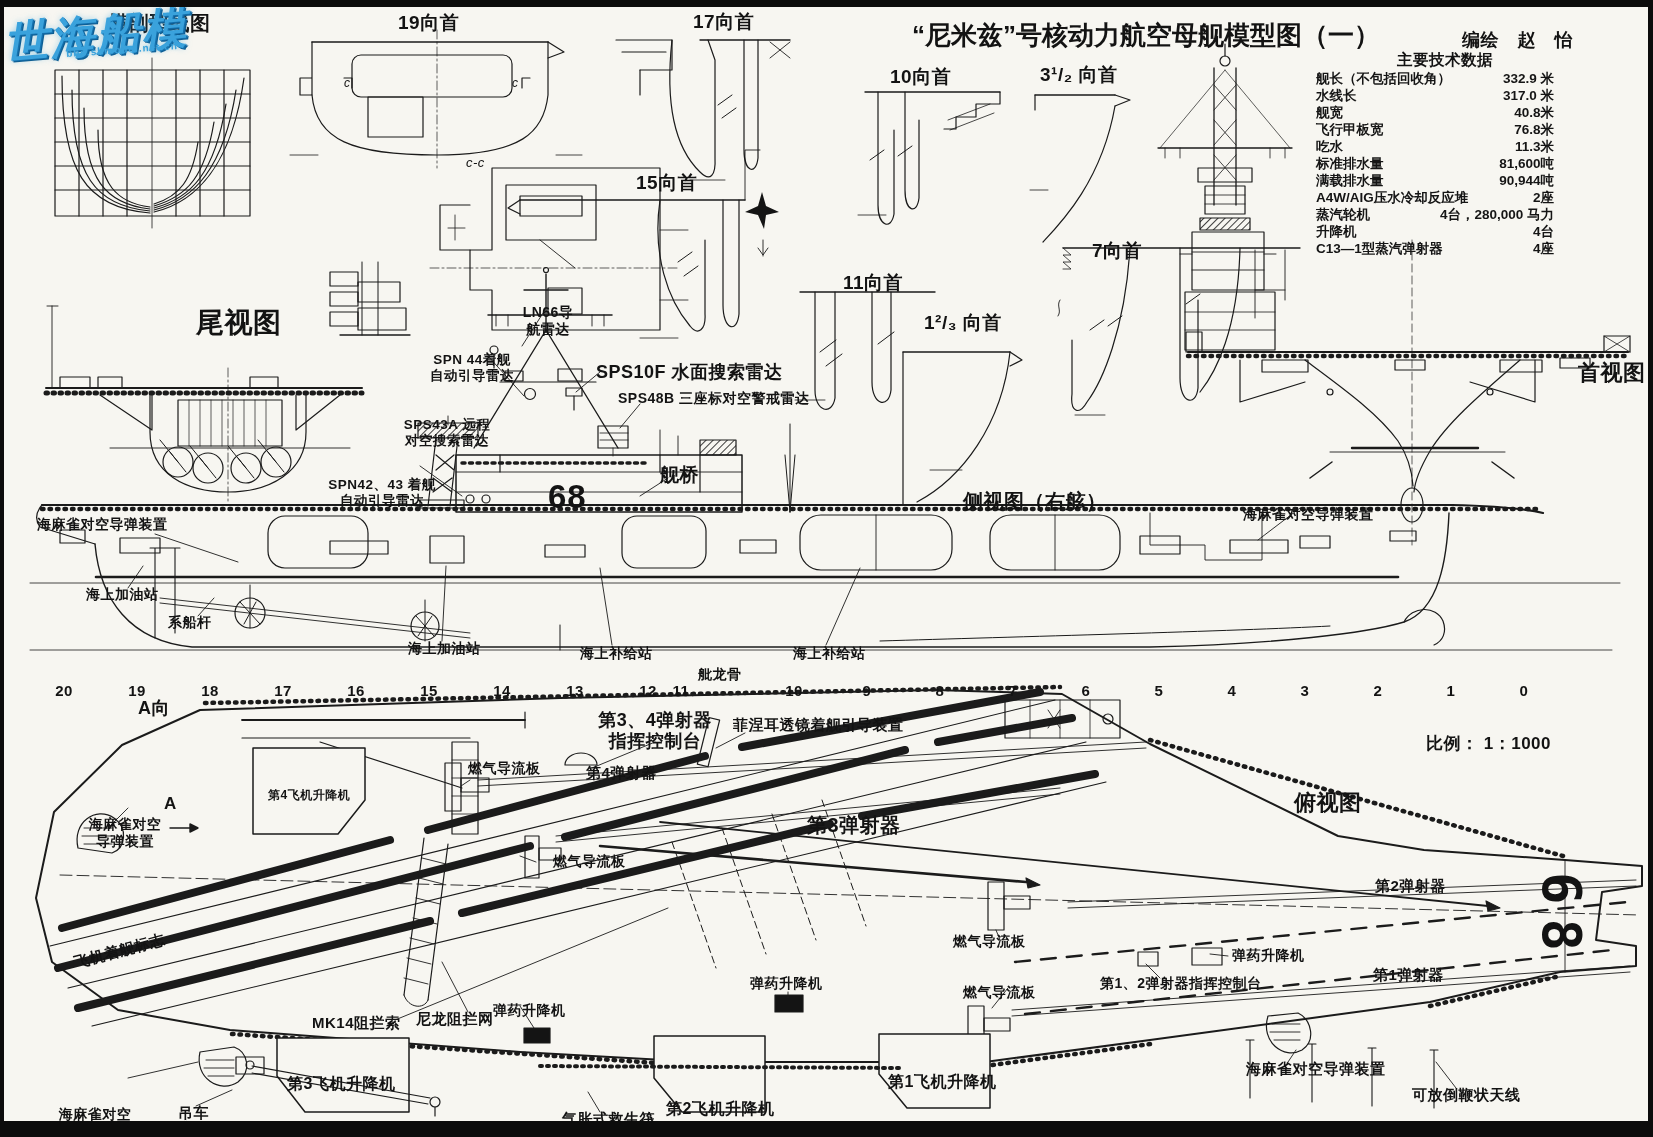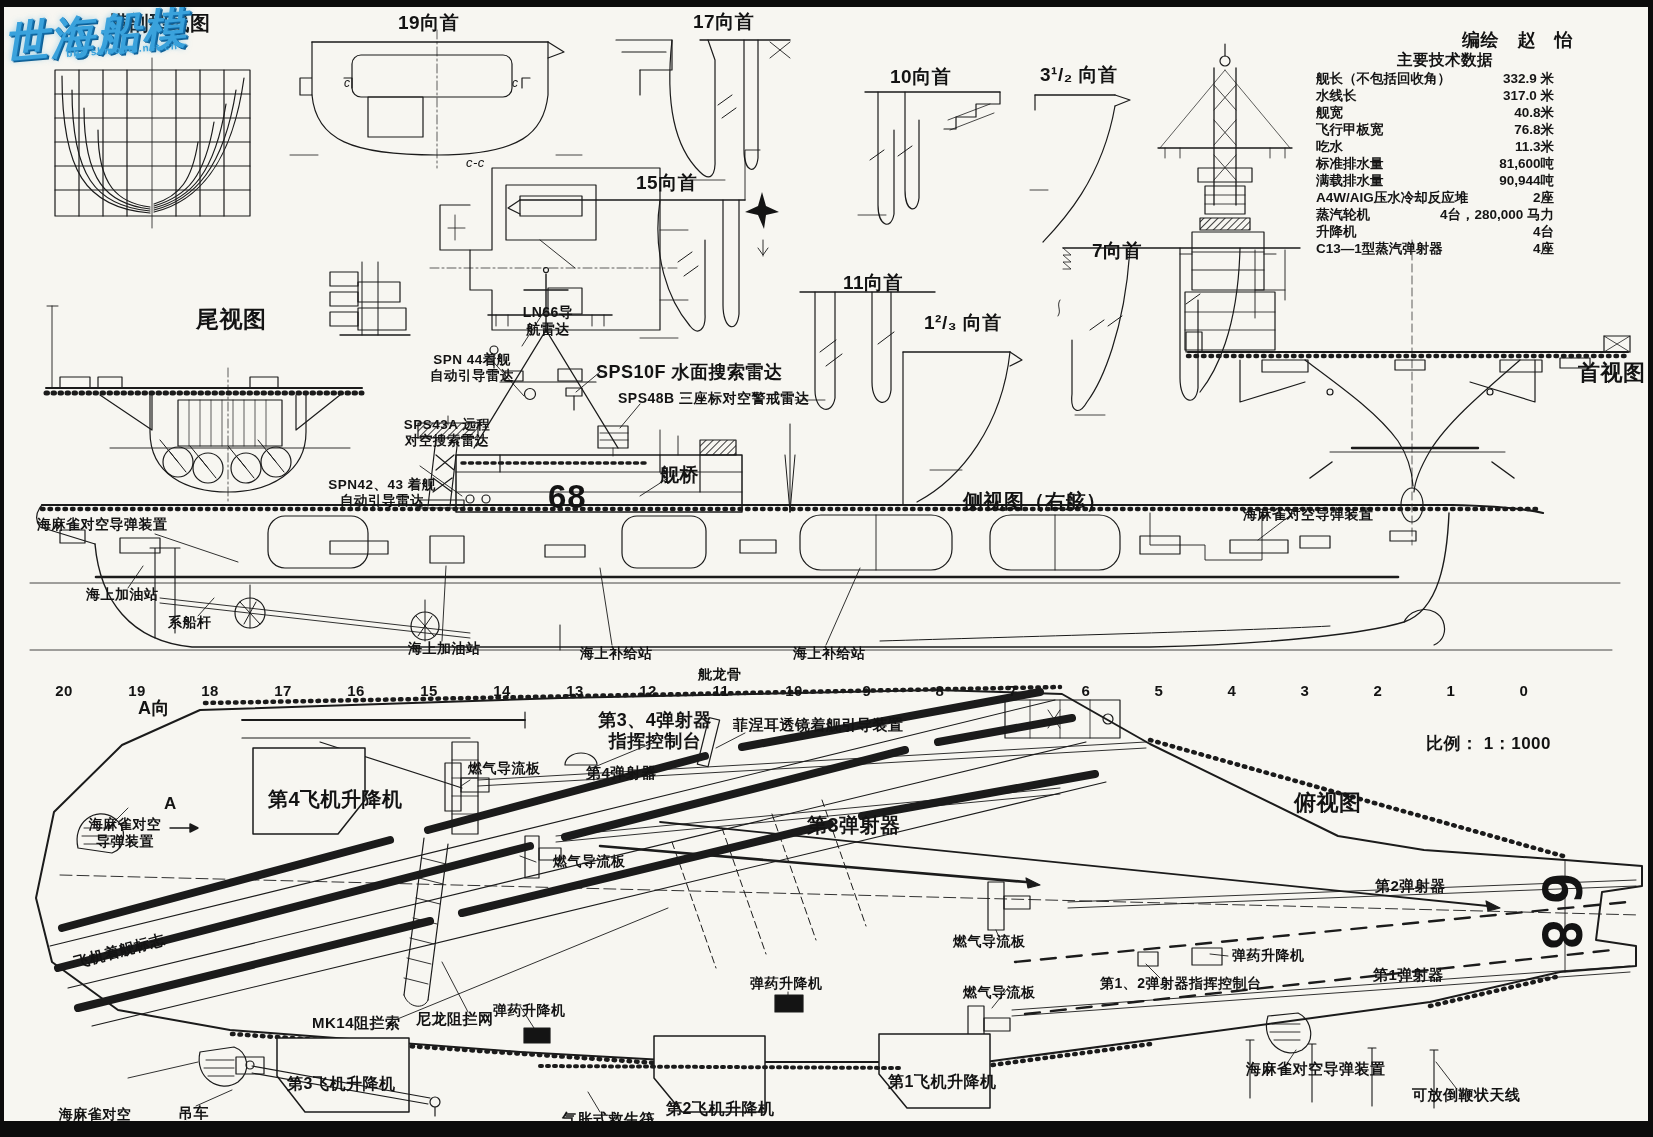--- a/index.html
+++ b/index.html
@@ -413,20 +413,21 @@
         <path d="M1456,1088 L1436,1062"></path>
         <path d="M520,856 L536,862"></path>
       </g>
     </g>
   </svg>
 
   <div class="wm">世海船模</div>
   <div class="wm2">bbs.shmodel.net.cn</div>
 
   <span class="lb" style="left:108px;top:12px;font-size:20px">横剖型线图</span>
+  <span class="lb title" style="left:912px;top:20px">“尼米兹”号核动力航空母舰模型图（一）</span>
   <span class="lb" style="left:1462px;top:30px;font-size:18px">编绘　赵　怡</span>
   <span class="lb" style="left:1397px;top:51px;font-size:15.5px">主要技术数据</span>
 
   <div class="specs">
     <div class="row">
         <span>舰长（不包括回收角）</span>
         <span>332.9 米</span>
       </div>
     <div class="row">
         <span>水线长</span>
@@ -475,21 +476,21 @@
   <span class="lb" style="left:636px;top:172px;font-size:19px">15向首</span>
   <span class="lb" style="left:890px;top:66px;font-size:19px">10向首</span>
   <span class="lb" style="left:1040px;top:64px;font-size:19px">3¹/₂ 向首</span>
   <span class="lb" style="left:843px;top:272px;font-size:19px">11向首</span>
   <span class="lb" style="left:1092px;top:240px;font-size:19px">7向首</span>
   <span class="lb" style="left:924px;top:312px;font-size:19px">1²/₃ 向首</span>
   <span class="lb it" style="left:466px;top:155px;font-size:13px">c-c</span>
   <span class="lb it" style="left:344px;top:76px;font-size:12px">c</span>
   <span class="lb it" style="left:512px;top:76px;font-size:12px">c</span>
 
-  <span class="lb" style="left:196px;top:306px;font-size:23px">尾视图</span>
+  <span class="lb" style="left:196px;top:306px;font-size:28px">尾视图</span>
   <span class="lb" style="left:1578px;top:360px;font-size:22px">首视图</span>
   <span class="lb" style="left:963px;top:490px;font-size:20px">侧视图（右舷）</span>
   <span class="lb" style="left:1294px;top:790px;font-size:22px">俯视图</span>
   <span class="lb" style="left:1426px;top:734px;font-size:17px">比例：  1：1000</span>
   <span class="lb" style="left:138px;top:698px;font-size:18px">A向</span>
   <span class="lb" style="left:164px;top:794px;font-size:17px">A</span>
 
   <span class="lb ctr" style="left:548px;top:276px;font-size:14px">LN66导
 航雷达</span>
   <span class="lb ctr" style="left:472px;top:324px;font-size:13.5px">SPN 44着舰
@@ -514,39 +515,39 @@
 
   <span class="lb st" style="left:64px;top:682px;font-size:15px">20</span>
   <span class="lb st" style="left:137px;top:682px;font-size:15px">19</span>
   <span class="lb st" style="left:210px;top:682px;font-size:15px">18</span>
   <span class="lb st" style="left:283px;top:682px;font-size:15px">17</span>
   <span class="lb st" style="left:356px;top:682px;font-size:15px">16</span>
   <span class="lb st" style="left:429px;top:682px;font-size:15px">15</span>
   <span class="lb st" style="left:502px;top:682px;font-size:15px">14</span>
   <span class="lb st" style="left:575px;top:682px;font-size:15px">13</span>
   <span class="lb st" style="left:648px;top:682px;font-size:15px">12</span>
-  <span class="lb st" style="left:721px;top:682px;font-size:15px">11</span>
+  <span class="lb st" style="left:681px;top:682px;font-size:15px">11</span>
   <span class="lb st" style="left:794px;top:682px;font-size:15px">10</span>
   <span class="lb st" style="left:867px;top:682px;font-size:15px">9</span>
   <span class="lb st" style="left:940px;top:682px;font-size:15px">8</span>
   <span class="lb st" style="left:1013px;top:682px;font-size:15px">7</span>
   <span class="lb st" style="left:1086px;top:682px;font-size:15px">6</span>
   <span class="lb st" style="left:1159px;top:682px;font-size:15px">5</span>
   <span class="lb st" style="left:1232px;top:682px;font-size:15px">4</span>
   <span class="lb st" style="left:1305px;top:682px;font-size:15px">3</span>
   <span class="lb st" style="left:1378px;top:682px;font-size:15px">2</span>
   <span class="lb st" style="left:1451px;top:682px;font-size:15px">1</span>
   <span class="lb st" style="left:1524px;top:682px;font-size:15px">0</span>
 
   <span class="lb ctr" style="left:655px;top:682px;font-size:18px">第3、4弹射器
 指挥控制台</span>
   <span class="lb" style="left:733px;top:716px;font-size:15px">菲涅耳透镜着舰引导装置</span>
   <span class="lb ctr" style="left:125px;top:788px;font-size:14px">海麻雀对空
 导弹装置</span>
-  <span class="lb" style="left:268px;top:788px;font-size:20px">第4飞机升降机</span>
+  <span class="lb" style="left:268px;top:788px;font-size:12px">第4飞机升降机</span>
   <span class="lb" style="left:468px;top:760px;font-size:14px">燃气导流板</span>
   <span class="lb" style="left:586px;top:764px;font-size:15px">第4弹射器</span>
   <span class="lb" style="left:553px;top:853px;font-size:14px">燃气导流板</span>
   <span class="lb" style="left:807px;top:814px;font-size:20px">第3弹射器</span>
   <span class="lb" style="left:73px;top:942px;font-size:15px;transform:rotate(-15deg)">飞机着舰标志</span>
   <span class="lb" style="left:312px;top:1014px;font-size:15px">MK14阻拦索</span>
   <span class="lb" style="left:416px;top:1010px;font-size:15px">尼龙阻拦网</span>
   <span class="lb" style="left:493px;top:1002px;font-size:14px">弹药升降机</span>
   <span class="lb" style="left:750px;top:975px;font-size:14px">弹药升降机</span>
   <span class="lb" style="left:1232px;top:947px;font-size:14px">弹药升降机</span>

